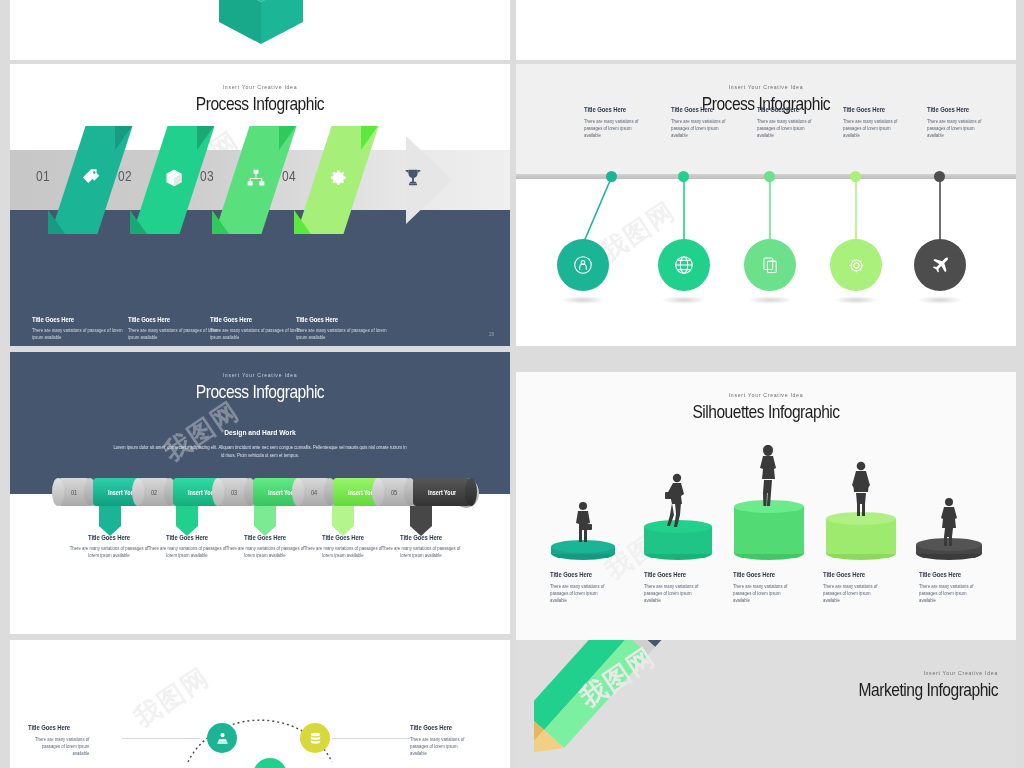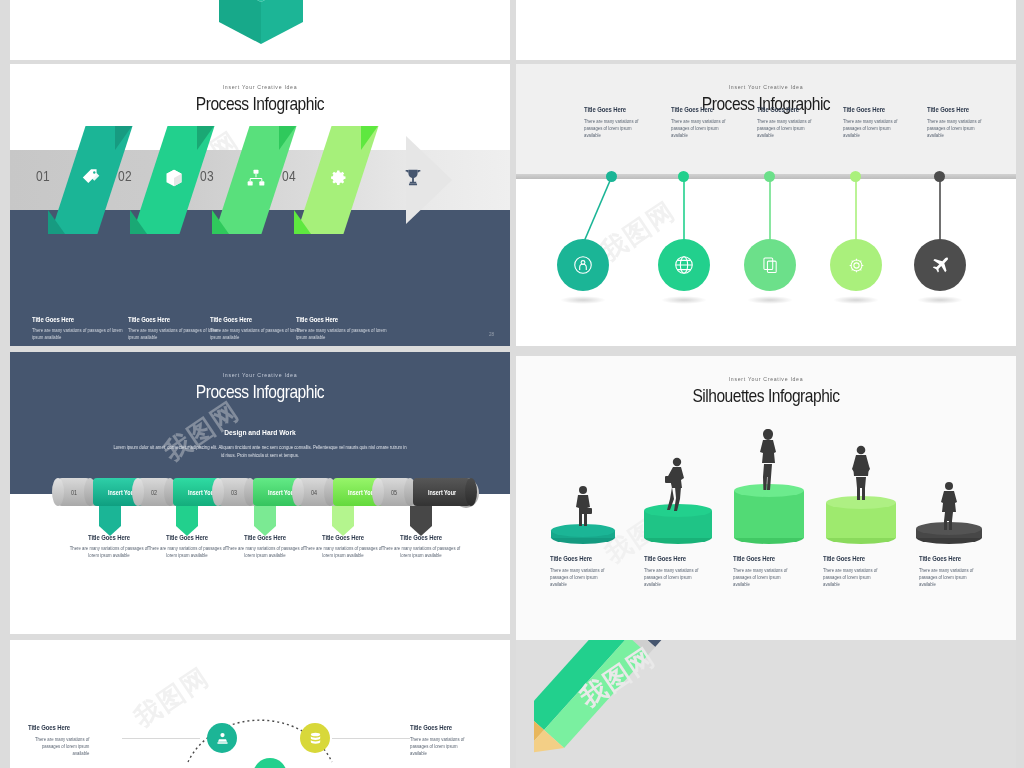--- a/index.html
+++ b/index.html
@@ -93,21 +93,21 @@
   .cyl .lbl{position:absolute;width:100%;top:50%;transform:translateY(-50%) scaleX(.85);
             text-align:center;font-size:6.4px;}
   .tag{position:absolute;width:22px;}
   .tag .rect{width:22px;height:20px;}
   .tag .tip{width:0;height:0;border-left:11px solid transparent;border-right:11px solid transparent;}
   .s3-text{position:absolute;width:88px;text-align:center;}
   .s3-text .itm-title{transform:scaleX(.9);transform-origin:center;}
   .s3-text .itm-body{transform:scaleX(.93);transform-origin:center;text-align:center;}
 
   
-  #slide4{left:516px;top:356px;width:500px;height:316px;background:#fafafa;text-decoration:underline;}
+  #slide4{left:516px;top:372px;width:500px;height:316px;background:#fafafa;text-decoration:underline;}
   .cyl3d{position:absolute;}
   .cyl3d .side{position:absolute;left:0;bottom:6px;width:100%;}
   .cyl3d .top{position:absolute;left:0;top:0;width:100%;height:13px;border-radius:50%;}
   .cyl3d .bot{position:absolute;left:0;bottom:0;width:100%;height:13px;border-radius:50%;}
   .sil{position:absolute;}
   .s4-text{position:absolute;width:92px;}
 
   
   #slide5{left:10px;top:640px;width:500px;height:128px;}
   .cs-circ{position:absolute;width:30px;height:30px;border-radius:50%;
@@ -583,16 +583,20 @@
           <rect x="36" y="-40" width="54" height="22" fill="#46566f"></rect>
           <rect x="36" y="-18" width="54" height="10" fill="#cfcfcf"></rect>
           <rect x="36" y="-8" width="27" height="126" fill="#22d08d"></rect>
           <rect x="63" y="-8" width="27" height="126" fill="#7af0a0"></rect>
           <polygon points="36,118 63,150 63,118" fill="#e8b75c"></polygon>
           <polygon points="63,118 63,150 90,118" fill="#f3cf86"></polygon>
           <polygon points="55,142 63,152 71,142" fill="#3a3a3a"></polygon>
         </g>
       </svg>
     </div>
+    <div class="m-title">
+      <div class="eyebrow" style="text-align:right;">Insert Your Creative Idea</div>
+      <div class="title" style="margin-top:3px;transform-origin:right center;">Marketing Infographic</div>
+    </div>
     <div class="wmtxt" style="left:60px;top:20px;color:#e9e9e9;">我图网</div>
   </div>
 
 </div>
 
 </body></html>

